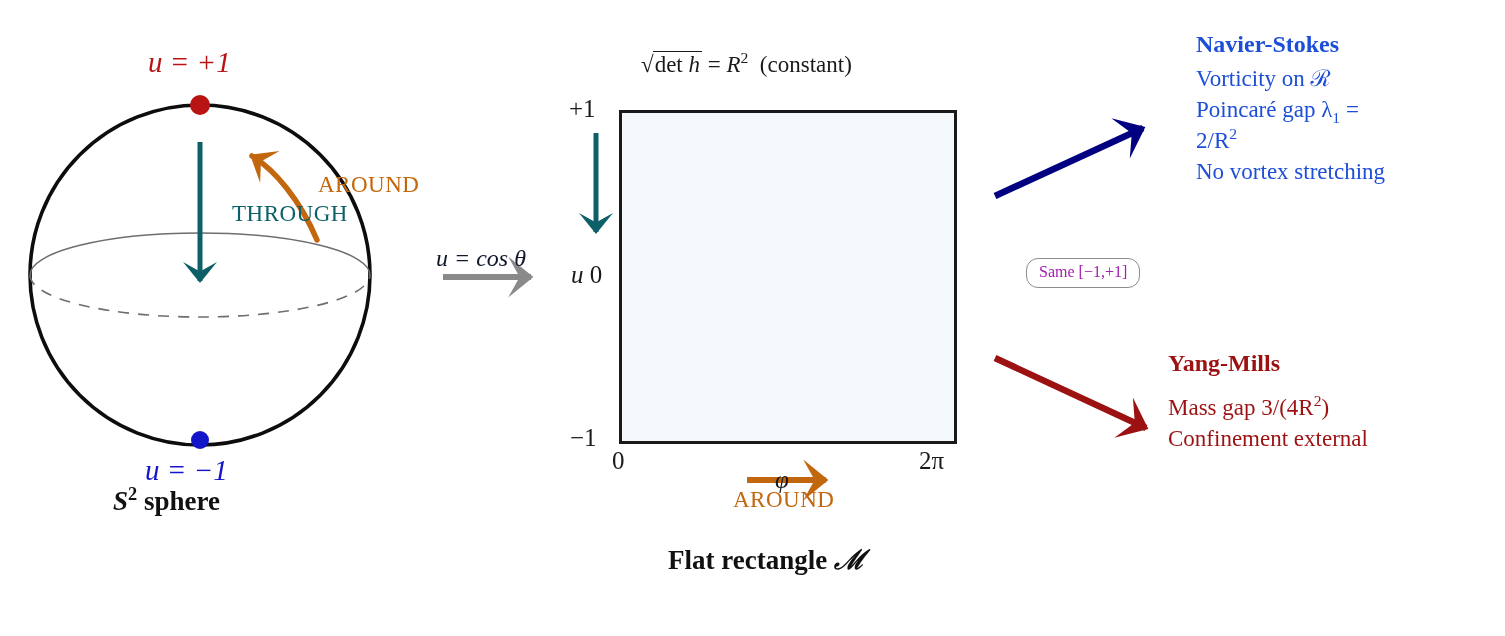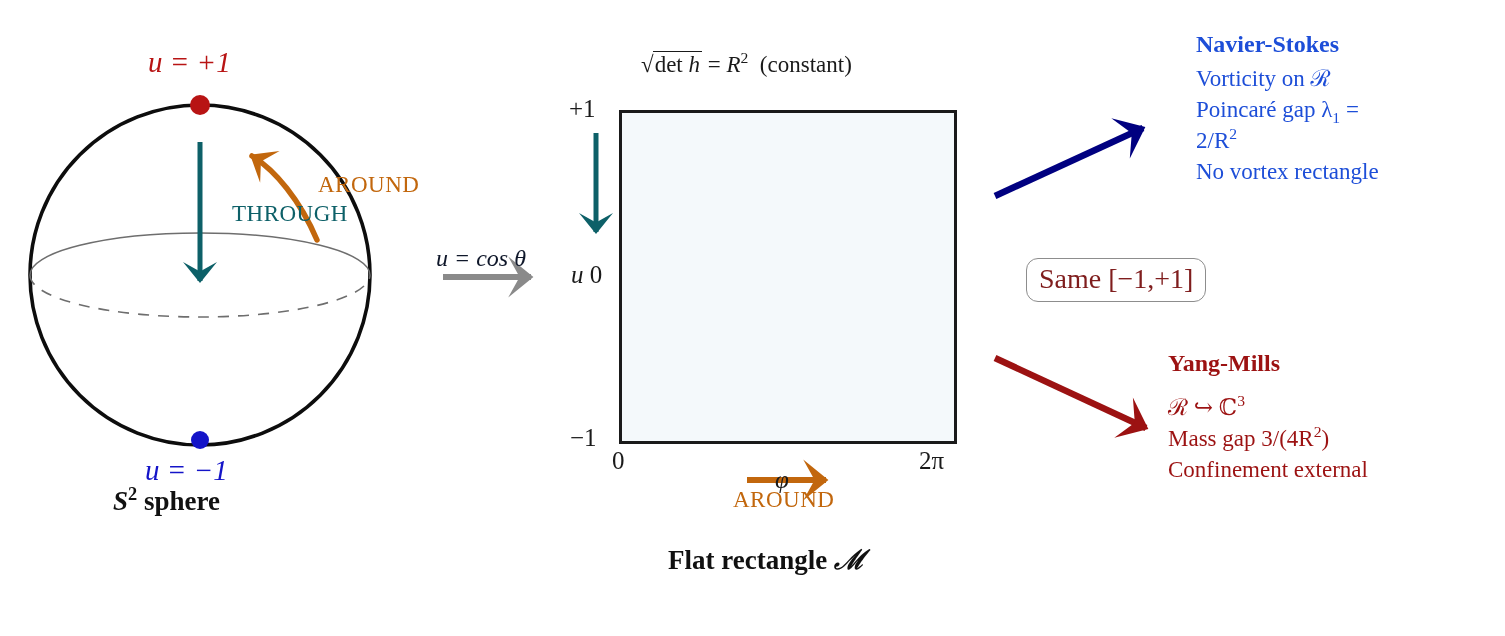--- a/index.html
+++ b/index.html
@@ -147,22 +147,22 @@
     font-weight: bold;
     font-size: 24px;
     margin-bottom: 12px;
   }
   #same-badge {
     left: 1026px; top: 258px;
     padding: 4px 12px 6px 12px;
     border: 1.6px solid #8d8d8d;
     border-radius: 12px;
     background: #ffffff;
-    font-size: 28px;
-    color: #7f1d1d;
+    font-size: 16px;
+    color: #a21caf;
     white-space: nowrap;
     font-family: Liberation Serif, serif;
   }
   sup { font-size: 0.68em; vertical-align: super; line-height: 0; }
   sub { font-size: 0.68em; vertical-align: sub; line-height: 0; }
   .sqrt-wrap { white-space: nowrap; }
   .sqrt-bar {
     border-top: 1.4px solid currentColor;
     padding: 0 2px;
     margin-left: -1px;
@@ -266,30 +266,27 @@
     <div>
       <span>Vorticity on ℛ</span>
     </div>
     <div>
       <span>Poincaré gap λ</span><sub>1</sub><span> =</span>
     </div>
     <div>
       <span>2/R</span><sup>2</sup>
     </div>
     <div>
-      <span>No vortex rectangle</span>
+      <span>No vortex stretching</span>
     </div>
   </div>
 
   <div class="abs" id="ym-panel">
     <div class="head">Yang-Mills</div>
     <div>
-      <span>ℛ ↪ ℂ</span><sup>3</sup>
-    </div>
-    <div>
       <span>Mass gap 3/(4R</span><sup>2</sup><span>)</span>
     </div>
     <div>
       <span>Confinement external</span>
     </div>
   </div>
 
 </div>
 
 </body></html>

